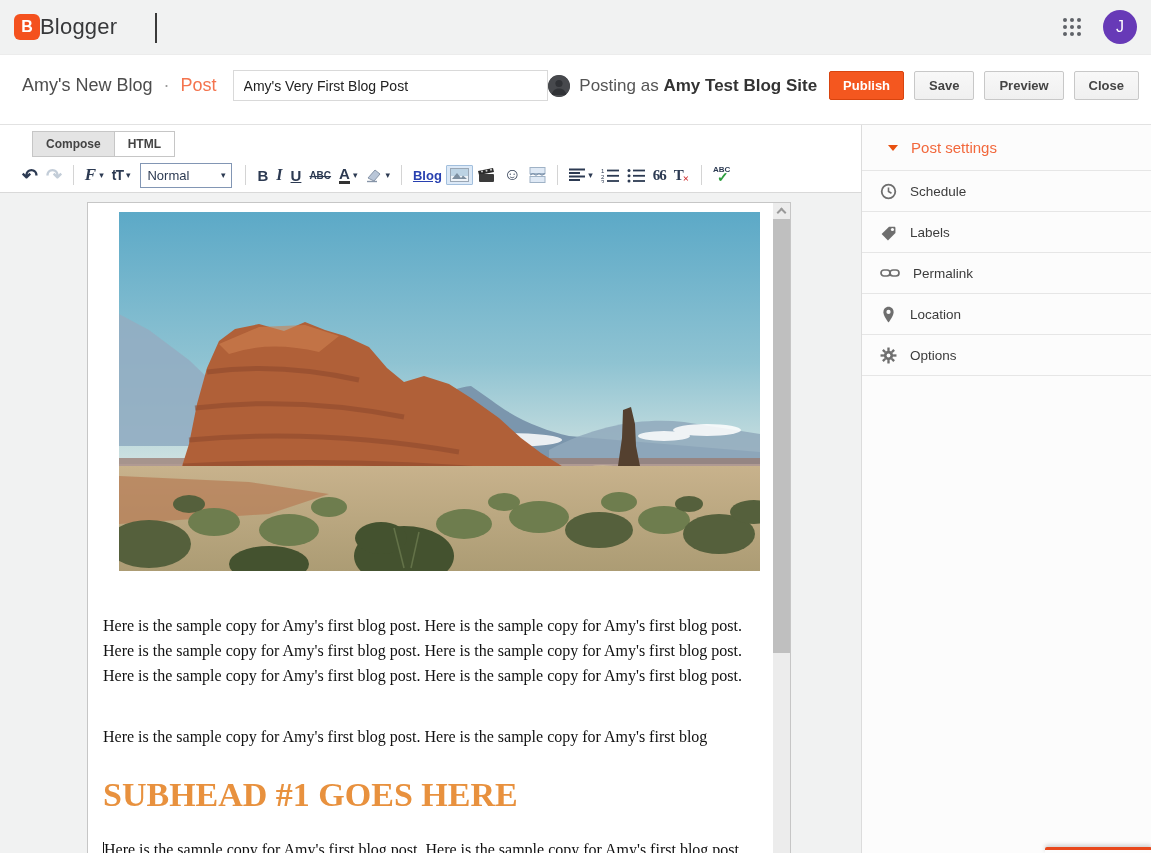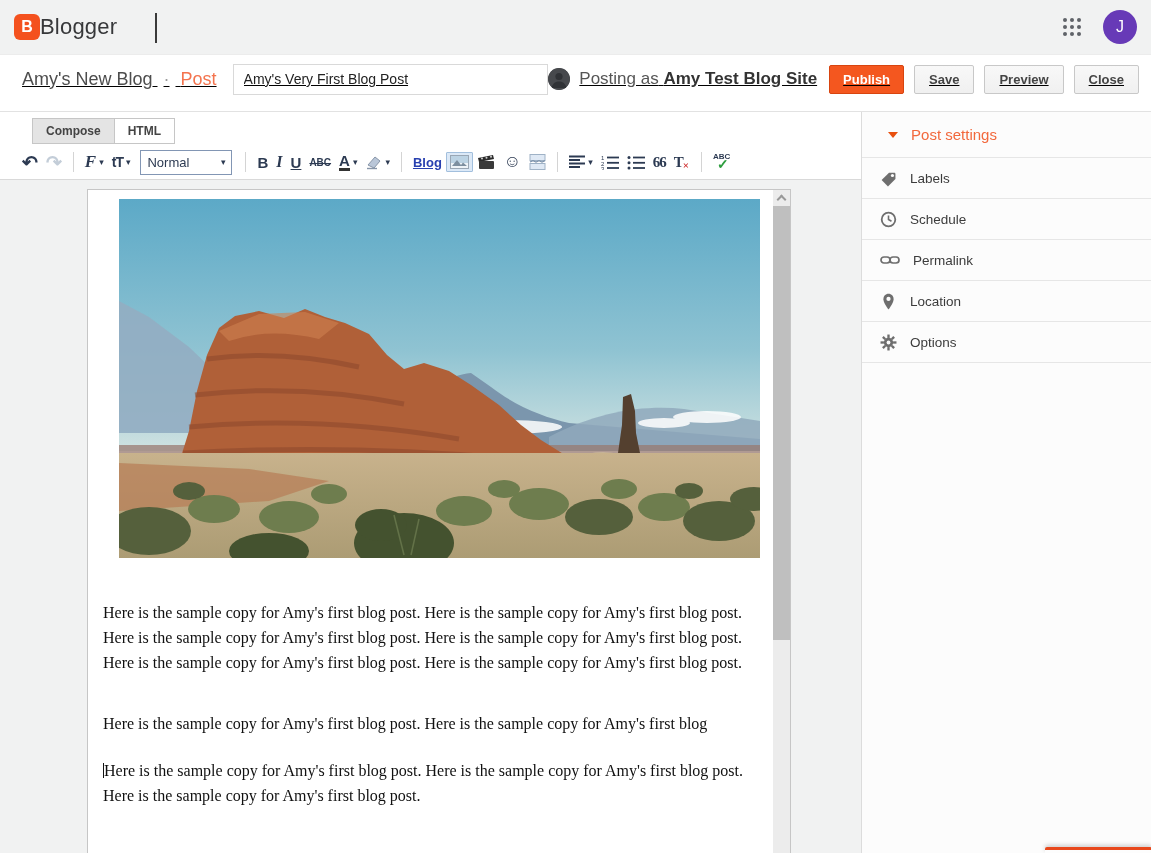--- a/index.html
+++ b/index.html
@@ -14,22 +14,22 @@
           font-weight:bold; font-size:17px; display:flex; align-items:center; justify-content:center; }
   .brand { font-size:22px; color:#37383a; letter-spacing:.2px; }
   .cursor-line { position:absolute; left:155px; top:13px; width:2px; height:30px; background:#3a3a3a; }
   .topbar .spacer { flex:1; }
   .apps-grid { display:grid; grid-template-columns:repeat(3,4px); grid-gap:3px; margin-right:22px; cursor:pointer; }
   .apps-grid span { width:4px; height:4px; border-radius:50%; background:#5f6368; }
   .avatar { width:34px; height:34px; border-radius:50%; background:#673ab7; color:#fff;
             font-size:16px; display:flex; align-items:center; justify-content:center; cursor:pointer; }
 
   
-  .header-row { height:57px; background:#fff; border-bottom:1px solid #e2e2e2;
-                display:flex; align-items:center; padding:0 12px 8px 22px;text-decoration:underline; }
+  .header-row { height:70px; background:#fff; border-bottom:1px solid #e2e2e2;
+                display:flex; align-items:center; padding:0 12px 8px 22px; }
   .breadcrumb { font-size:18px; color:#4d4d4d; white-space:nowrap; }
   .breadcrumb .dot { color:#9a9a9a; margin:0 6px; }
   .breadcrumb .post { color:#f4744e; }
   .title-input { width:466px; height:31px; margin-left:16px; border:1px solid #d9d9d9;
                  padding:0 10px; font-size:14px; color:#222; font-family:"Liberation Sans",sans-serif; outline:none; }
   .header-row .spacer { flex:1; }
   .posting-avatar { width:22px; height:22px; border-radius:50%; background:#47494d; overflow:hidden;
                     margin-right:9px; flex:none; }
   .posting-as { font-size:17px; color:#555; margin-right:12px; white-space:nowrap; }
   .posting-as b { color:#333; }
@@ -354,51 +354,52 @@
             </g>
             <g stroke="#6b7a4f" stroke-width="1.5" opacity="0.8">
               <line x1="285" y1="356" x2="275" y2="316"></line>
                 <line x1="292" y1="356" x2="300" y2="320"></line>
             </g>
           </svg>
 
           <div class="post-body">
             <p class="p1">Here is the sample copy for Amy's first blog post. Here is the sample copy for Amy's first blog post. Here is the sample copy for Amy's first blog post. Here is the sample copy for Amy's first blog post. Here is the sample copy for Amy's first blog post. Here is the sample copy for Amy's first blog post.</p>
             <p class="p2">Here is the sample copy for Amy's first blog post. Here is the sample copy for Amy's first blog</p>
+            <div class="subhead">SUBHEAD #1 GOES HERE</div>
             <p class="p3"><span class="caret"></span><span>Here is the sample copy for Amy's first blog post. Here is the sample copy for Amy's first blog post. Here is the sample copy for Amy's first blog post.</span></p>
           </div>
         </div>
 
         <div class="scrollbar">
           <span class="chev up"></span>
           <div class="sb-thumb"></div>
 
         </div>
       </div>
     </div>
   </div>
 
   <div class="sidebar">
     <div class="sb-title">
       <span class="tri-down"></span>
       <span>Post settings</span>
+    </div>
+    <div class="sb-row">
+      <svg width="17" height="17" viewBox="0 0 16 16">
+        <circle cx="8" cy="8" r="6.4" fill="none" stroke="#6e6e6e" stroke-width="1.7"></circle>
+        <path d="M8,4.3 L8,8 L10.8,9.6" fill="none" stroke="#6e6e6e" stroke-width="1.5"></path>
+      </svg>
+      <span>Schedule</span>
     </div>
     <div class="sb-row">
       <svg width="17" height="17" viewBox="0 0 16 16">
         <path d="M1.5,9.5 L8.5,2.5 L13.5,2.5 C14.1,2.5 14.5,2.9 14.5,3.5 L14.5,8.5 L7.5,15.5 Z" fill="#6e6e6e"></path>
         <circle cx="11.7" cy="5.2" r="1.5" fill="#fcfcfc"></circle>
       </svg>
       <span>Labels</span>
-    </div>
-    <div class="sb-row">
-      <svg width="17" height="17" viewBox="0 0 16 16">
-        <circle cx="8" cy="8" r="6.4" fill="none" stroke="#6e6e6e" stroke-width="1.7"></circle>
-        <path d="M8,4.3 L8,8 L10.8,9.6" fill="none" stroke="#6e6e6e" stroke-width="1.5"></path>
-      </svg>
-      <span>Schedule</span>
     </div>
     <div class="sb-row">
       <svg width="20" height="14" viewBox="0 0 20 12">
         <rect x="1" y="3" width="9" height="6" rx="3" fill="none" stroke="#6e6e6e" stroke-width="1.7"></rect>
         <rect x="10" y="3" width="9" height="6" rx="3" fill="none" stroke="#6e6e6e" stroke-width="1.7"></rect>
       </svg>
       <span>Permalink</span>
     </div>
     <div class="sb-row">
       <svg width="17" height="17" viewBox="0 0 16 16">

